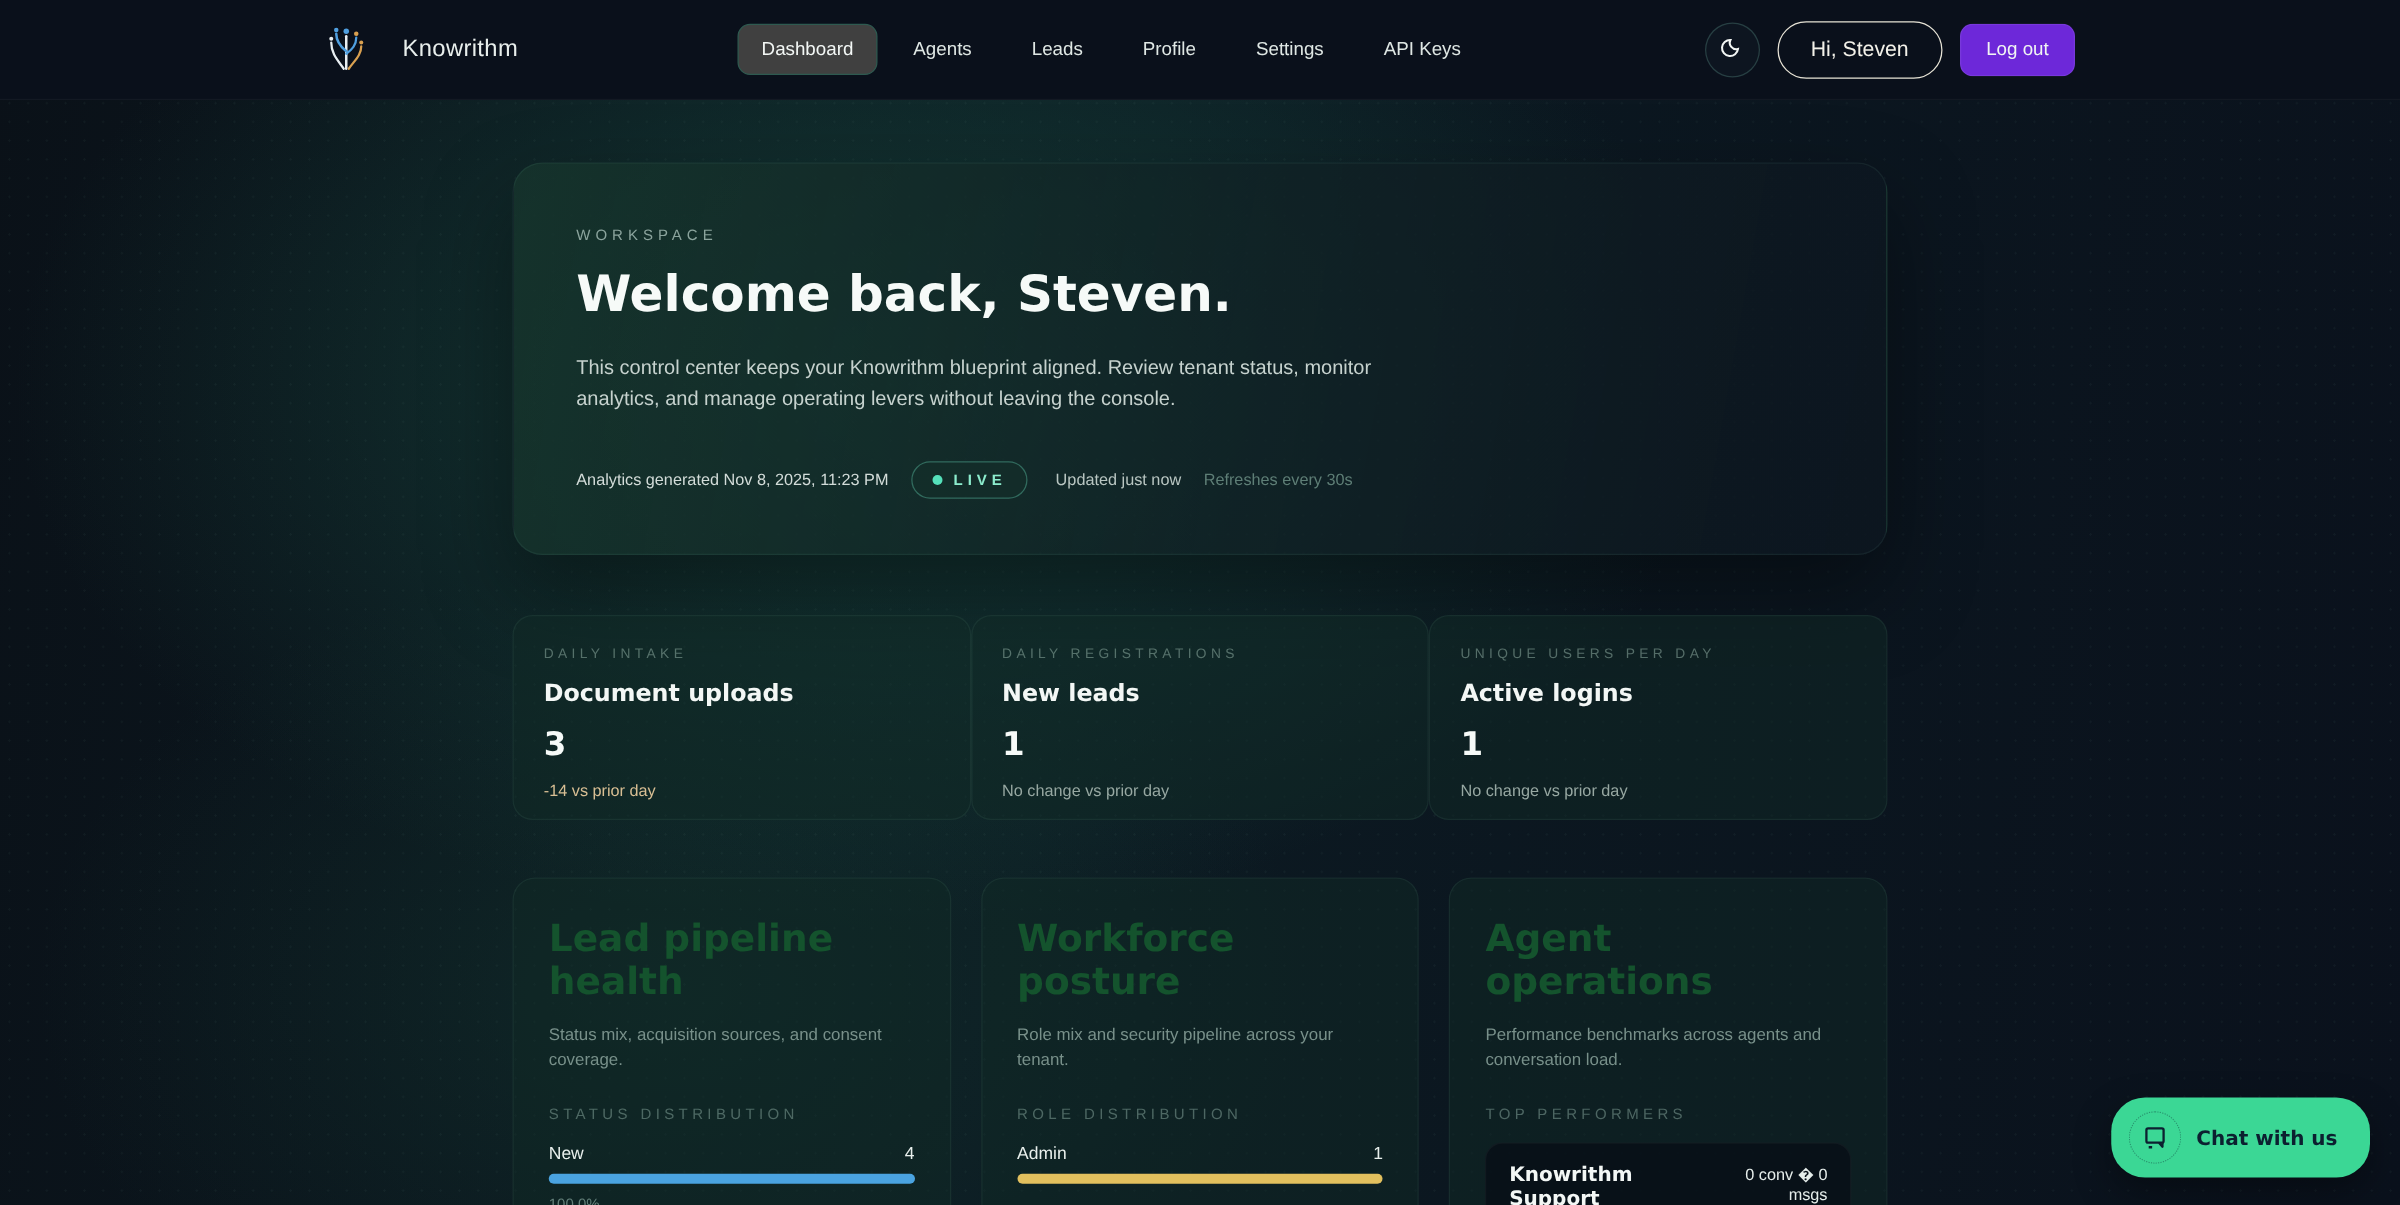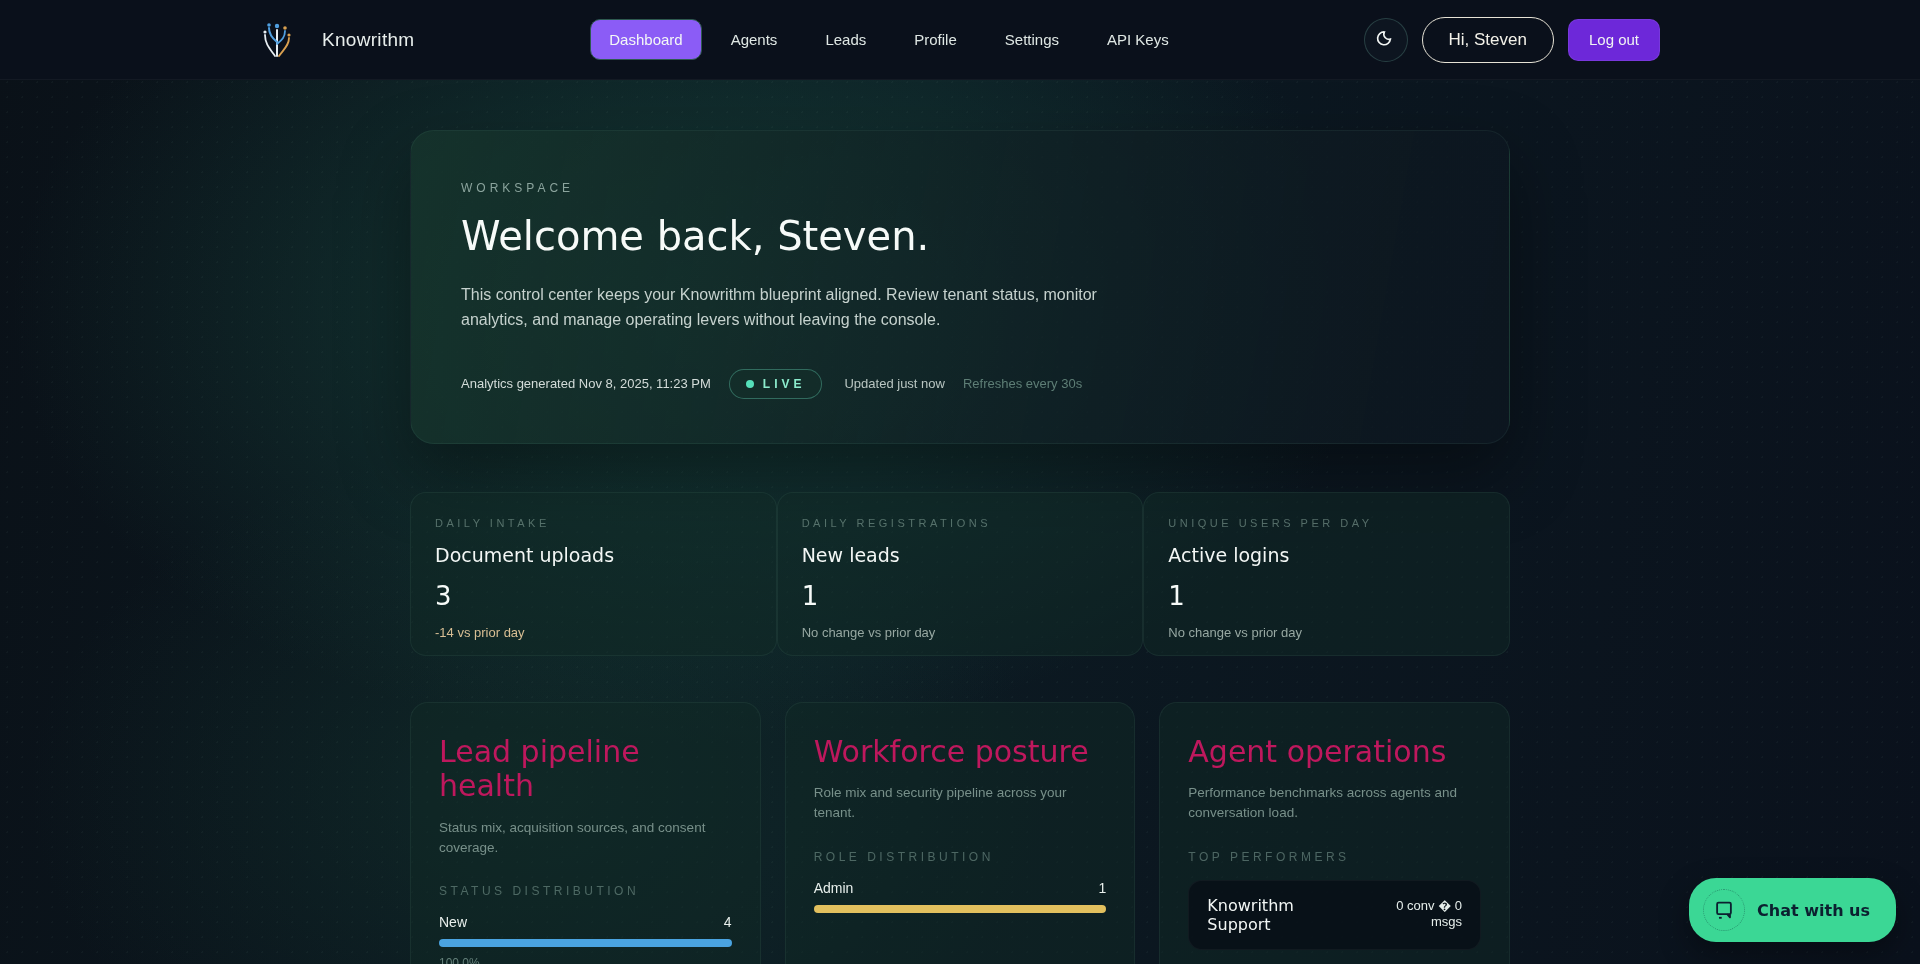--- a/index.html
+++ b/index.html
@@ -11,31 +11,31 @@
       radial-gradient(1000px 640px at 36% 32%, rgba(28,88,72,.55), transparent 68%),
       radial-gradient(820px 560px at 28% 82%, rgba(22,66,54,.38), transparent 62%),
       linear-gradient(100deg, #0a1118 0%, #0c1a22 45%, #0a111c 100%);
     position:relative;
   }
   body::after{
     content:""; position:fixed; inset:0; pointer-events:none;
     background-image:radial-gradient(rgba(130,175,160,.06) 1px, transparent 1px);
     background-size:15px 15px;
   }
-  .heading { font-family:"DejaVu Sans", sans-serif; font-weight:400; }
+  .heading { font-family:"DejaVu Sans", sans-serif; font-weight:700; }
 
   
   .nav { height:80px; background:#0a101b; border-bottom:1px solid rgba(255,255,255,.04); position:relative; z-index:5; }
   .nav-inner { width:1400px; height:100%; margin:0 auto; display:flex; align-items:center; }
   .brand { display:flex; align-items:center; gap:28px; }
   .brand-name { font-size:19px; color:#e8eeec; letter-spacing:.3px; }
   .nav-tabs { flex:1; display:flex; justify-content:center; gap:10px; }
   .nav-tab { background:transparent; border:1px solid transparent; color:#dfe7e4; font-size:15px;
     font-family:"Liberation Sans",sans-serif; padding:11px 18px; border-radius:10px; cursor:pointer; }
-  .nav-tab.active { background:#8b5cf6; border-color:#2e5a50; color:#f4f8f6; }
+  .nav-tab.active { background:#404040; border-color:#2e5a50; color:#f4f8f6; }
   .nav-actions { display:flex; align-items:center; gap:14px; }
   .theme-btn { width:44px; height:44px; border-radius:50%; background:#0d1520;
     border:1px solid rgba(120,190,170,.25); display:flex; align-items:center; justify-content:center; cursor:pointer; }
   .greet-btn { height:46px; padding:0 26px; border-radius:23px; background:transparent;
     border:1px solid #e7e3d6; color:#f3f1e9; font-size:17px; font-family:"Liberation Sans",sans-serif; cursor:pointer; }
   .logout-btn { height:42px; padding:0 20px; border-radius:10px; background:#6d28d9;
     border:1px solid rgba(255,255,255,.08); color:#f1f5f3; font-size:15px; font-family:"Liberation Sans",sans-serif; cursor:pointer; }
 
   
   .shell { width:1100px; margin:0 auto; position:relative; z-index:2; }
@@ -66,21 +66,21 @@
   .stat-eyebrow { font-size:11px; letter-spacing:3.5px; color:rgba(143,173,163,.55); }
   .stat-title { font-size:19px; margin-top:15px; color:#f3f7f5; }
   .stat-value { font-size:26px; margin-top:15px; color:#f6faf8; }
   .stat-delta { font-size:13px; margin-top:14px; color:#97a8a2; }
   .stat-delta.warm { color:#d9bf94; }
 
   
   .panels { margin-top:46px; display:grid; grid-template-columns:repeat(3,1fr); gap:24px; align-items:start; }
   .panel { border-radius:18px; padding:32px 28px; min-height:430px;
     background:rgba(17,42,37,.48); border:1px solid rgba(140,200,180,.08); }
-  .panel-title { font-size:30px; line-height:1.15; color:#be185d; }
+  .panel-title { font-size:30px; line-height:1.15; color:#14532d; }
   .panel-sub { margin-top:14px; font-size:13.5px; line-height:1.5; color:#78908a; }
   .section-h { margin-top:26px; font-size:12px; letter-spacing:3.5px; color:rgba(140,172,162,.5); }
   .bar-row { margin-top:16px; display:flex; justify-content:space-between; font-size:14px; color:#e8efec; }
   .bar { margin-top:9px; height:8px; border-radius:4px; }
   .bar-pct { margin-top:9px; font-size:12px; color:#64807a; }
 
   .perf-card { margin-top:16px; border-radius:14px; padding:15px 18px;
     background:rgba(8,14,22,.78); border:1px solid rgba(255,255,255,.04);
     display:flex; justify-content:space-between; align-items:flex-start; }
   .perf-name { font-size:16px; color:#f3f7f5; }

